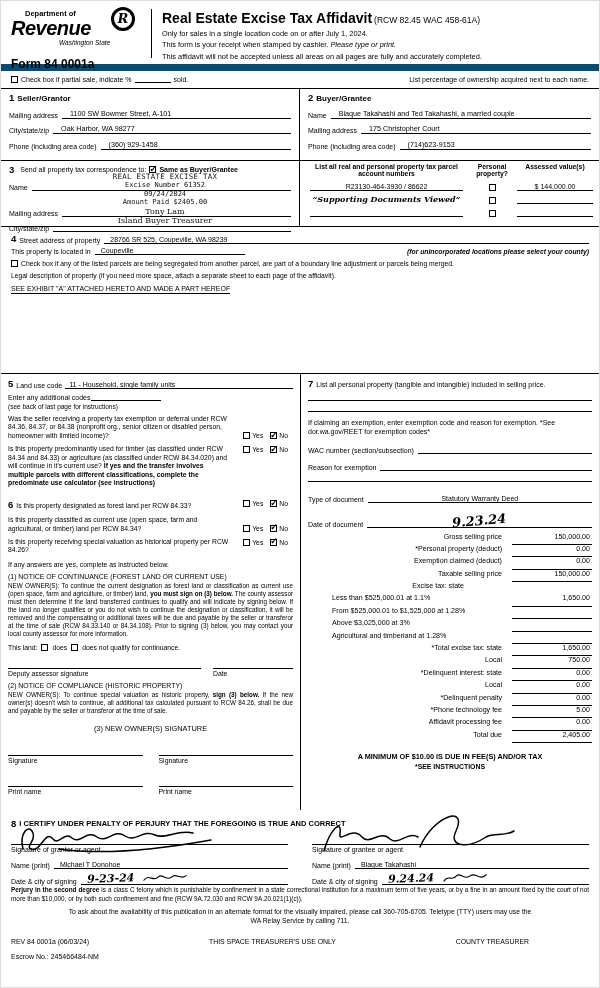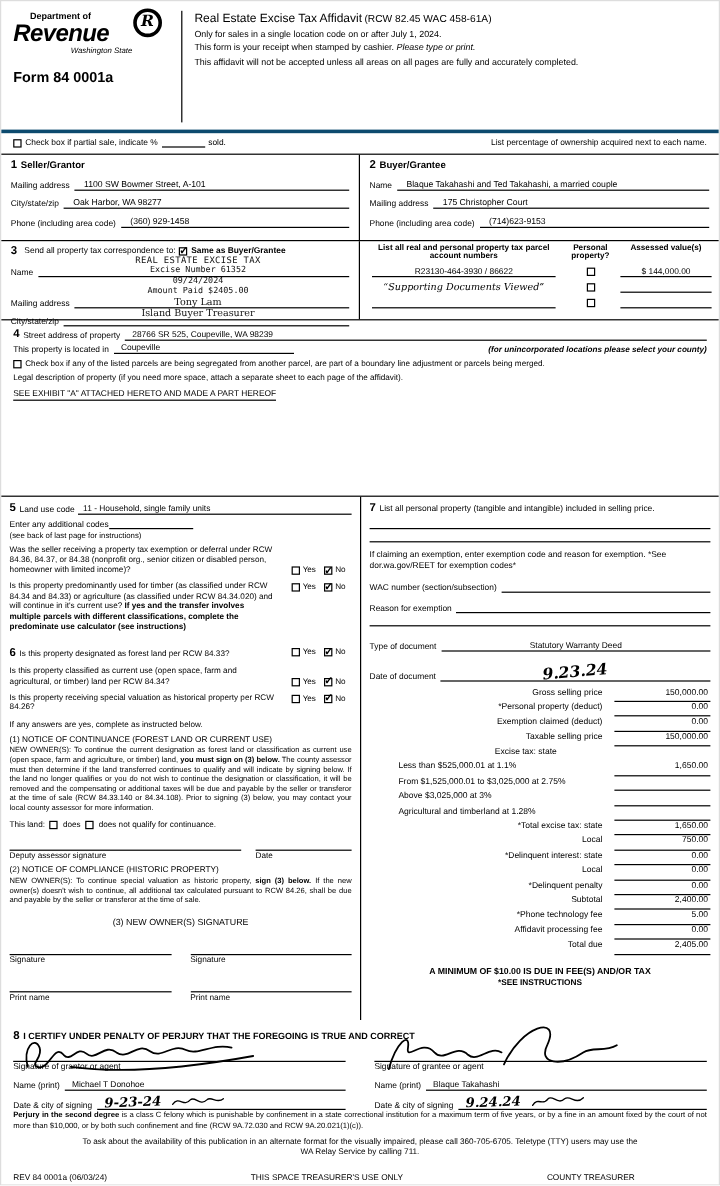--- a/index.html
+++ b/index.html
@@ -9,29 +9,29 @@
   .n{font-weight:700;font-size:9.5px;margin-right:3px}
   .ul{border-bottom:1px solid #000}
   .uline{border-bottom:1px solid #000;display:inline-block}
   .grow{flex:1}
   .w36{width:36px}.w70{width:70px}.w150{width:150px}.w80{width:80px}
   .cb{display:inline-block;width:7px;height:7px;border:1px solid #000;position:relative;vertical-align:-1px;background:#fff;flex:none}
   .cb.checked::after{content:"\2713";position:absolute;left:-1px;top:-3.5px;font-size:9px;font-weight:700}
   .yn{white-space:nowrap;display:inline-flex;align-items:center;gap:2px;margin-left:auto;padding-left:4px}
   .yn .ynl{margin-right:5px}
   
-  .hdr{display:flex;height:110px;padding:8px 10px 0;border-bottom:3px solid #0c4a6e}
+  .hdr{display:flex;height:70px;padding:8px 10px 0;border-bottom:7px solid #0c4a6e}
   .hdr-left{width:136px;position:relative;flex:none}
   .dept{font-weight:700;font-size:7.5px;margin-left:14px}
   .rev{font-size:20px;font-weight:700;font-style:italic;line-height:1;letter-spacing:-.5px}
   .wa{font-style:italic;font-size:6.5px;margin-left:48px;margin-top:1px}
   .logo-mark{position:absolute;left:100px;top:-2px;width:24px;height:24px;border:3px solid #000;border-radius:50%;text-align:center;line-height:18px;font-weight:700;font-style:italic;font-size:13px;font-family:"DejaVu Serif",serif;background:#fff}
   .form-no{font-weight:700;font-size:12px;margin-top:11px}
   .hdr-right{flex:1;border-left:1.5px solid #000;padding-left:10px;margin-left:4px;padding-top:1px;margin-bottom:6px}
-  .title{font-weight:400;font-size:10px}
+  .title{font-weight:700;font-size:14px}
   .title-ref{font-size:8.5px}
   .note{font-size:7.4px;margin-top:2.5px}
   
   .partial{display:flex;justify-content:space-between;align-items:center;height:17px;padding:0 10px}
   .pleft{display:inline-flex;align-items:flex-end;gap:3px}
   
   .sec12{display:flex;border-top:1px solid #000;height:72px}
   .s12col{width:50%;padding:3px 8px;overflow:hidden}
   .s12col.left{border-right:1px solid #000}
   .sec-head{font-weight:700;font-size:8px}
@@ -48,21 +48,21 @@
   .stamp .s1{font-size:7.4px;letter-spacing:.3px}
   .stamp .serif{font-family:"DejaVu Serif",serif;font-size:8px}
   .s3hdr{display:flex;font-weight:700;text-align:center;font-size:6.8px;line-height:1.1}
   .s3hdr .h1{flex:1;padding:0 4px}
   .s3hdr .h2{width:50px}
   .s3hdr .h3{width:76px}
   .s3row{display:flex;align-items:flex-end;height:13px}
   .s3row .c1{flex:1;text-align:center;margin:0 4px;white-space:nowrap;overflow:hidden}
   .s3row .c2{width:50px;text-align:center}
   .s3row .c3{width:76px;text-align:center;white-space:nowrap}
-  .docs{font-family:"DejaVu Serif",serif;font-style:italic;font-weight:400;font-size:8px}
+  .docs{font-family:"DejaVu Serif",serif;font-style:italic;font-weight:700;font-size:8px}
   
   .sec4{border-top:1px solid #000;height:147px;padding:3px 10px}
   .s4row{display:flex;align-items:flex-end;margin-top:3px}
   .s4row .lbl{white-space:nowrap;margin-right:4px}
   .s4row.small{font-size:6.8px;align-items:center;gap:3px;margin-top:5px}
   .val4{padding-left:6px;white-space:nowrap}
   .note4{margin-left:auto;font-size:6.8px}
   .exhibit{margin-top:3px;padding-bottom:1px}
   
   .sec567{display:flex;border-top:1px solid #000;height:437px}
@@ -428,25 +428,25 @@
           <div class="tax-row header">
             <span class="tl">Excise tax: state</span>
             <span class="tv"></span>
           </div>
 
           <div class="tax-row bracket">
             <span class="tl">Less than $525,000.01 at 1.1%</span>
             <span class="tv">1,650.00</span>
           </div>
 
-
           <div class="tax-row bracket">
-            <span class="tl">From $1,525,000.01 to $3,025,000 at 2.75%</span>
+            <span class="tl">From $525,000.01 to $1,525,000 at 1.28%</span>
             <span class="tv"></span>
           </div>
+
 
           <div class="tax-row bracket">
             <span class="tl">Above $3,025,000 at 3%</span>
             <span class="tv"></span>
           </div>
 
           <div class="tax-row bracket">
             <span class="tl">Agricultural and timberland at 1.28%</span>
             <span class="tv"></span>
           </div>
@@ -469,24 +469,20 @@
           <div class="tax-row">
             <span class="tl">Local</span>
             <span class="tv">0.00</span>
           </div>
 
           <div class="tax-row">
             <span class="tl">*Delinquent penalty</span>
             <span class="tv">0.00</span>
           </div>
 
-          <div class="tax-row">
-            <span class="tl">Subtotal</span>
-            <span class="tv">2,400.00</span>
-          </div>
 
           <div class="tax-row">
             <span class="tl">*Phone technology fee</span>
             <span class="tv">5.00</span>
           </div>
 
           <div class="tax-row">
             <span class="tl">Affidavit processing fee</span>
             <span class="tv">0.00</span>
           </div>

